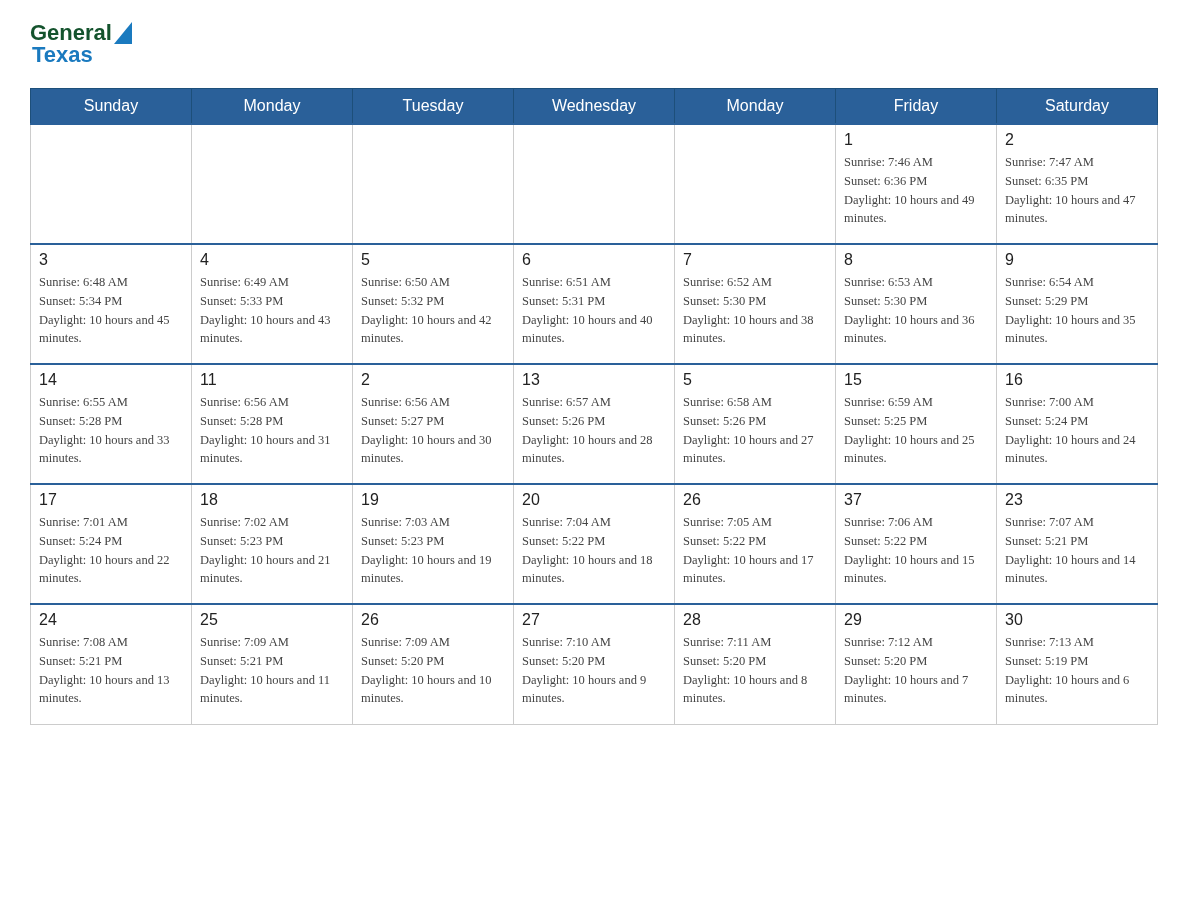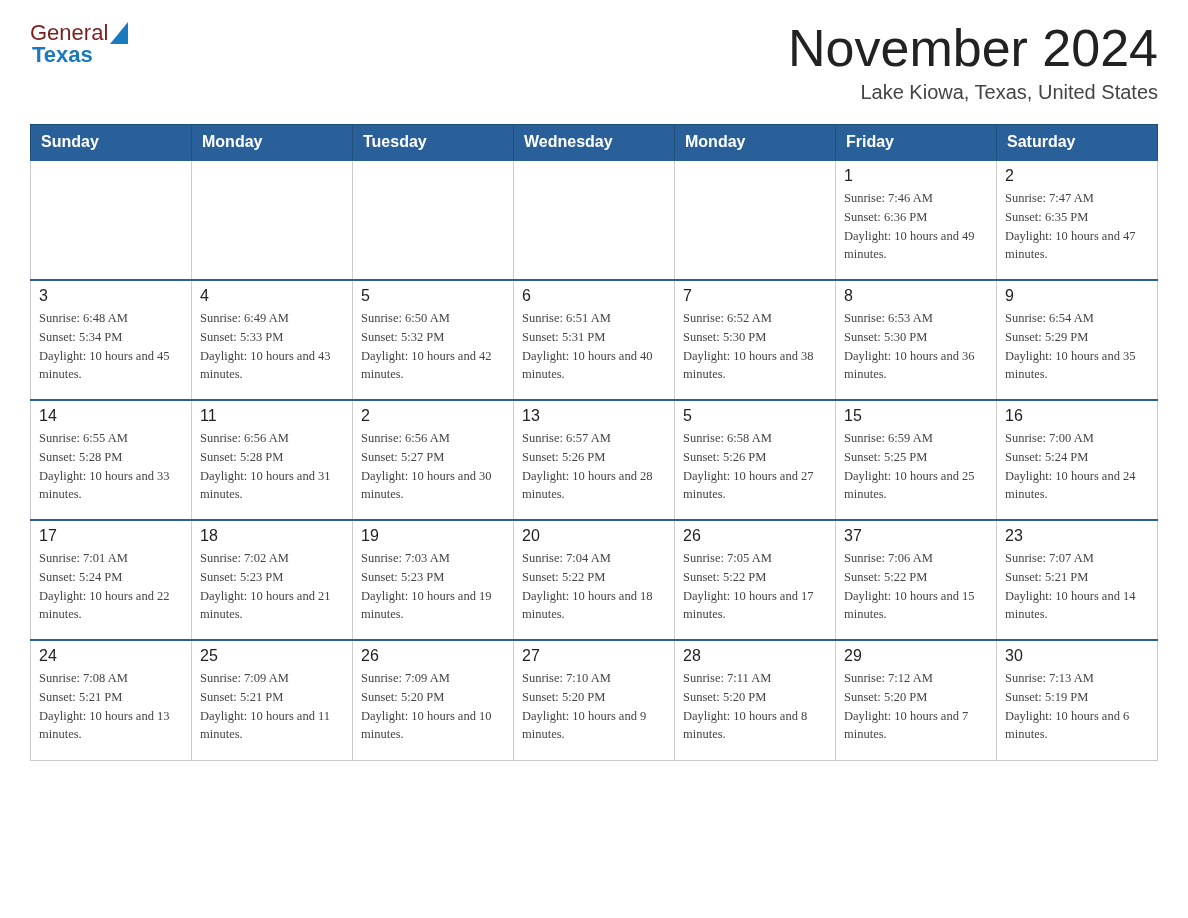--- a/index.html
+++ b/index.html
@@ -39,24 +39,24 @@
       margin-top: 4px;
     }
     .calendar {
       width: 100%;
       border-collapse: collapse;
       border: 1px solid #999;
     }
     .calendar th {
       background-color: #2a6099;
       color: #fff;
-      text-align: left;
+      text-align: center;
       padding: 8px 10px;
       font-size: 16px;
-      font-weight: bold;
+      font-weight: normal;
       border: 1px solid #1d4f7a;
     }
     .calendar td {
       vertical-align: top;
       padding: 6px 8px;
       border: 1px solid #ccc;
       width: 14.28%;
       min-height: 90px;
       height: 120px;
       font-size: 13px;
@@ -86,30 +86,26 @@
       border-bottom: 1px solid #ccc;
       margin-left: 19px;
     }
   </style>
 </head>
 <body>
 
 <div class="header">
   <div class="logo-block">
     <div class="logo-row1">
-      <span style="font-size:22px;font-weight:normal;color:#7f1d1d;">General</span>
+      <span style="font-size:22px;font-weight:bold;color:#14532d;">General</span>
       <svg width="18" height="22" viewBox="0 0 18 22" style="margin-left:2px;margin-top:0px;">
         <polygon points="0,22 18,22 18,0" fill="#1a7abf"></polygon>
       </svg>
     </div>
     <span style="font-size:22px;font-weight:bold;color:#1a7abf;margin-top:-4px;margin-left:2px;">Texas</span>
-  </div>
-  <div class="title-block">
-    <div class="month-title">November 2024</div>
-    <div class="location">Lake Kiowa, Texas, United States</div>
   </div>
 </div>
 
 <table class="calendar">
   <thead>
     <tr>
       <th>Sunday</th>
       <th>Monday</th>
       <th>Tuesday</th>
       <th>Wednesday</th>

